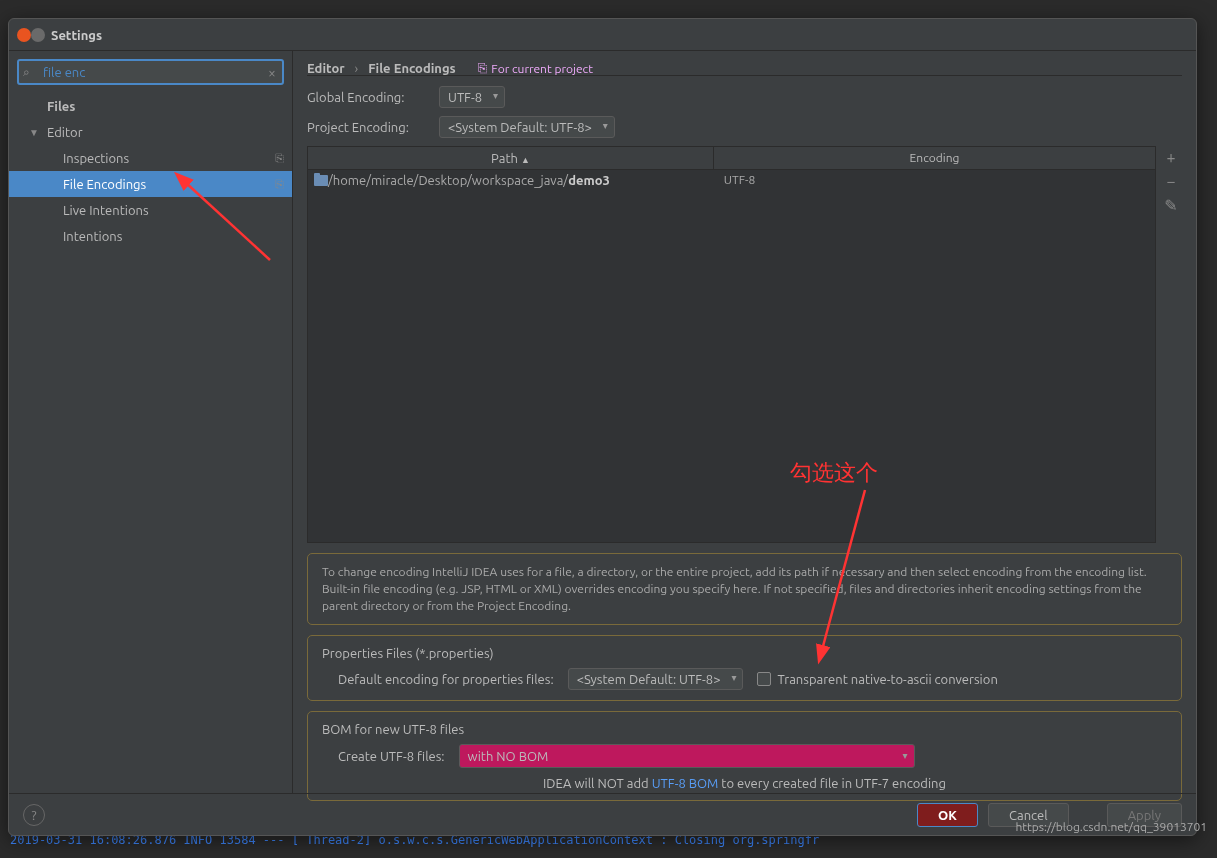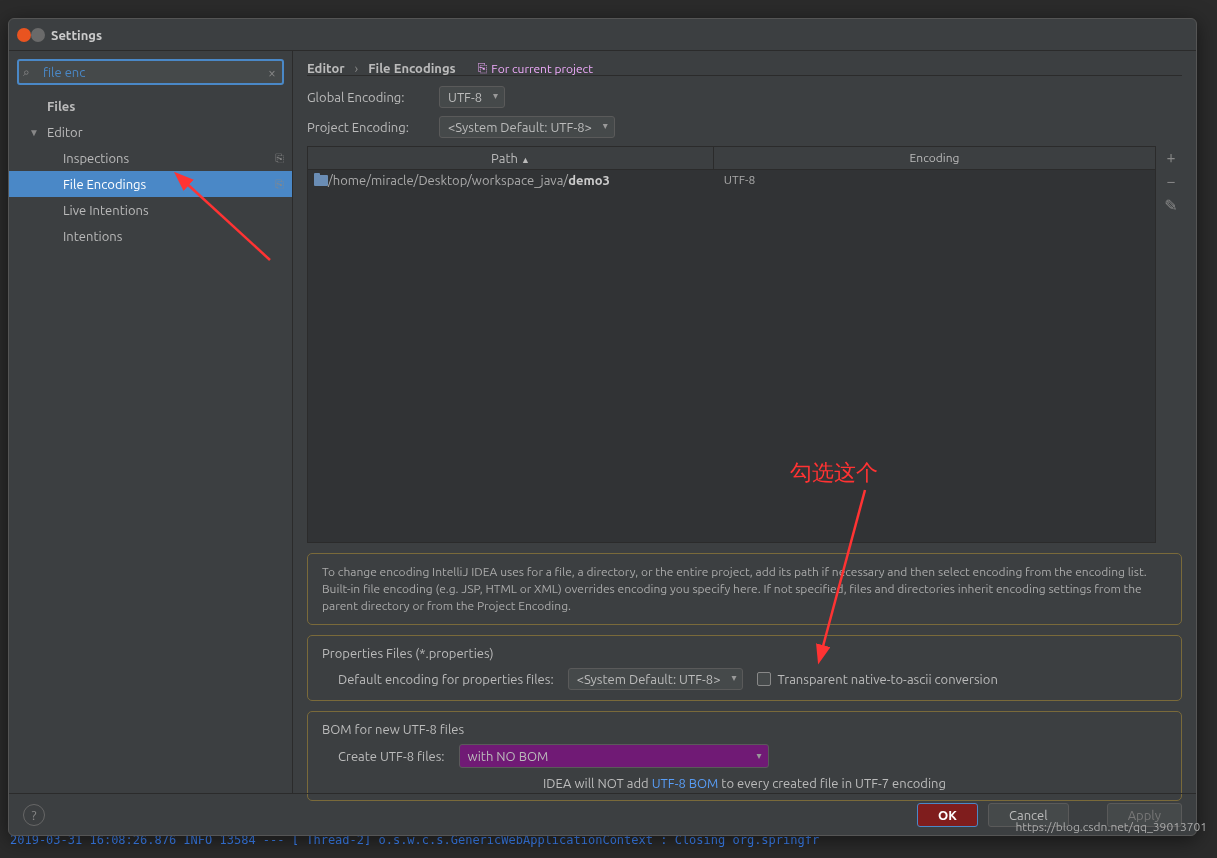--- a/index.html
+++ b/index.html
@@ -62,21 +62,21 @@
 .folder-icon::before { content: ""; position: absolute; top: -2px; left: 0; width: 6px; height: 3px; background: #6a8db5; border-radius: 1px 1px 0 0; }
 .path-bold { color: #ccc; font-weight: bold; }
 .side-tools { width: 22px; display: flex; flex-direction: column; gap: 6px; padding-top: 2px; }
 .tool-btn { color: #888; text-align: center; font-size: 16px; cursor: pointer; }
 
 .panel { border: 1px solid #7a6a3a; border-radius: 5px; padding: 10px 14px; margin-top: 10px; color: #bbb; }
 .panel-title { margin-bottom: 8px; color: #bbb; }
 .hint-text { font-size: 12px; color: #aaa; line-height: 1.4; }
 .inline-row { display: flex; align-items: center; gap: 14px; flex-wrap: wrap; margin-left: 16px; }
 .checkbox { width: 14px; height: 14px; border: 1px solid #888; border-radius: 2px; display: inline-block; background: #45494a; }
-.wide-select { width: 310px; background: #701a75; border: 1px solid #5a5a5a; border-radius: 3px; padding: 4px 22px 4px 8px; color: #bbb; position: relative; cursor: pointer; }
+.wide-select { width: 456px; background: #be185d; border: 1px solid #5a5a5a; border-radius: 3px; padding: 4px 22px 4px 8px; color: #bbb; position: relative; cursor: pointer; }
 .wide-select::after { content: "▾"; position: absolute; right: 6px; top: 5px; font-size: 10px; color: #999; }
 .link { color: #589df6; }
 .bom-txt { text-align: center; margin-top: 8px; color: #bbb; }
 
 .footer { height: 42px; border-top: 1px solid #2b2b2b; display: flex; align-items: center; padding: 0 14px; gap: 10px; }
 .help-btn { width: 22px; height: 22px; border: 1px solid #666; border-radius: 50%; color: #888; text-align: center; line-height: 20px; font-size: 13px; }
 .spacer { flex: 1; }
 .btn { padding: 4px 20px; border: 1px solid #5a5a5a; border-radius: 3px; background: #45494a; color: #bbb; cursor: pointer; }
 .btn.primary { background: #7f1d1d; border-color: #4a88c7; color: #fff; font-weight: bold; text-align: center; }
 .btn.disabled { color: #777; margin-left: 28px; }

